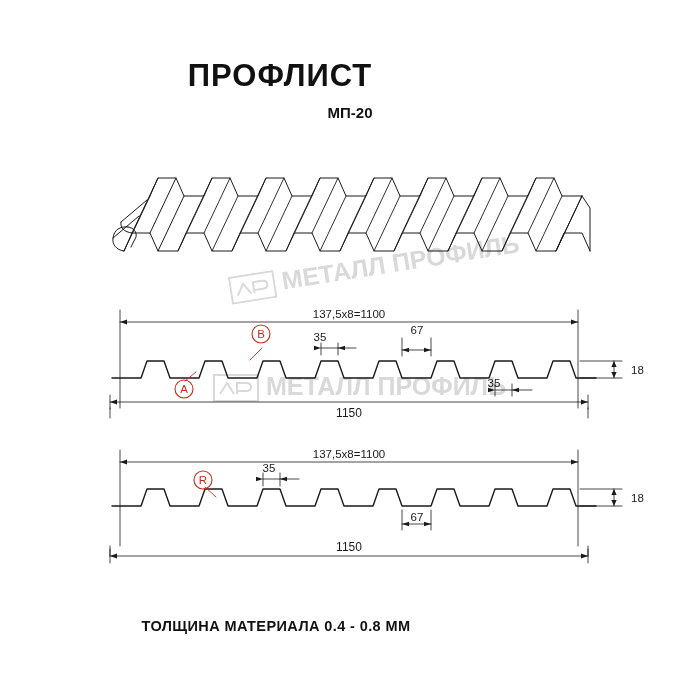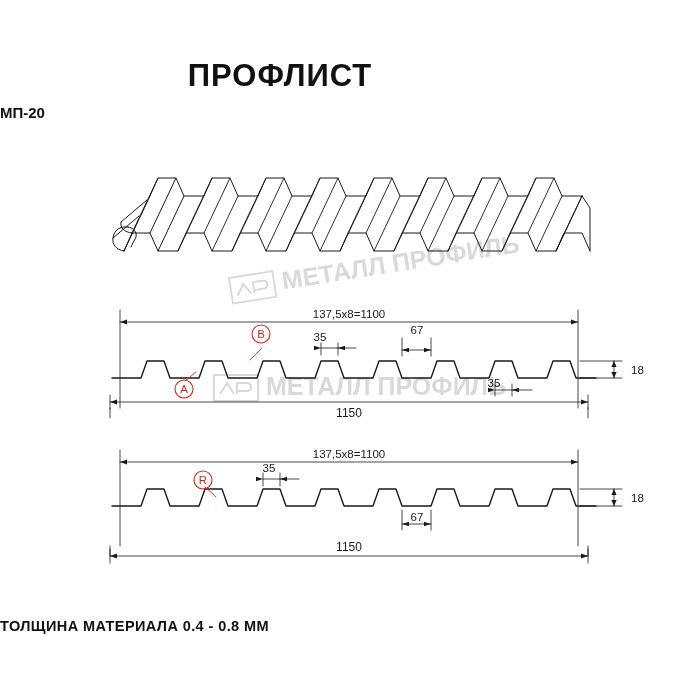--- a/index.html
+++ b/index.html
@@ -29,30 +29,31 @@
     font-size: 31px;
     font-weight: bold;
     letter-spacing: 1px;
     color: #111;
   }
   .subtitle {
     position: absolute;
     left: 0;
     top: 104px;
     width: 700px;
+    text-align: center;
     font-size: 15px;
     font-weight: bold;
     color: #111;
   }
   .footer-note {
     position: absolute;
     left: 0;
     top: 618px;
     width: 552px;
-    text-align: left;
+    text-align: center;
     font-size: 14.5px;
     font-weight: bold;
     letter-spacing: 0.4px;
     color: #111;
   }
   svg.draw {
     position: absolute;
     left: 0;
     top: 0;
     width: 700px;

